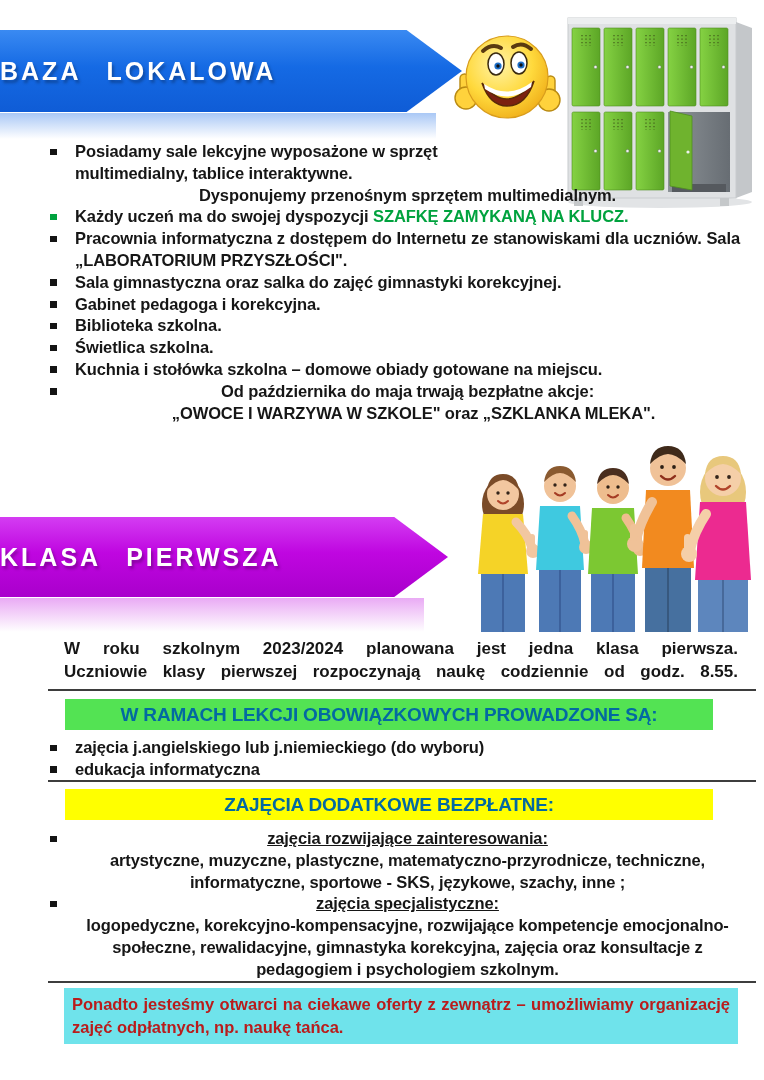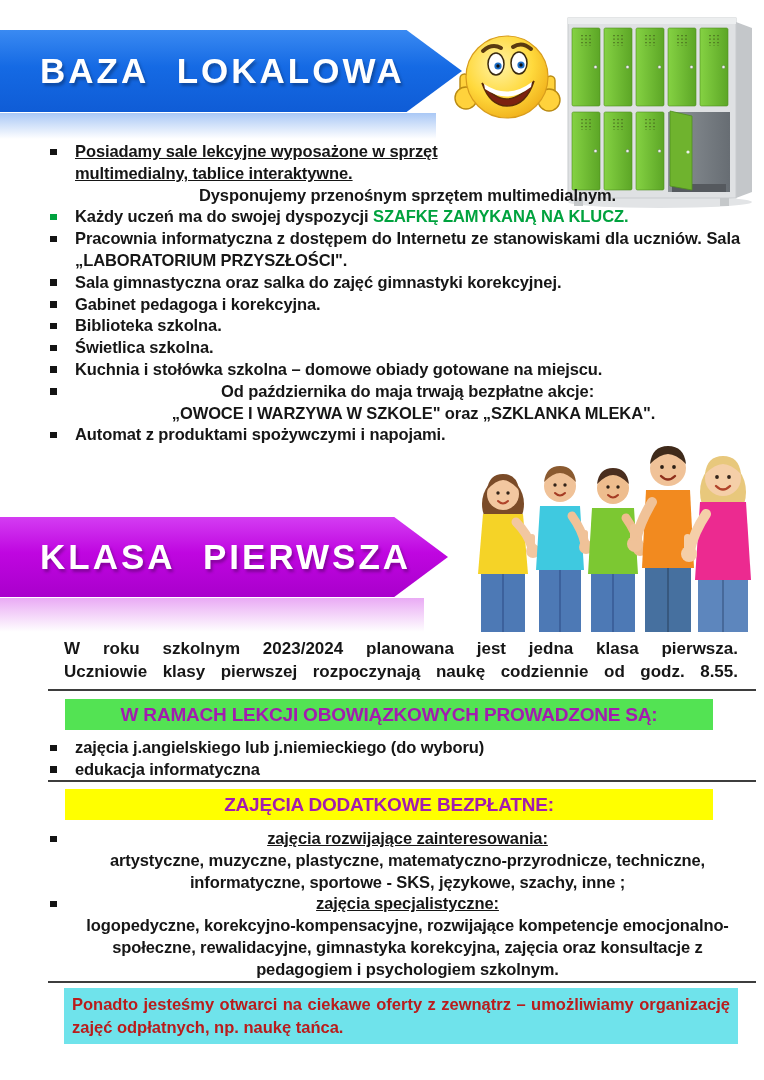--- a/index.html
+++ b/index.html
@@ -2,22 +2,22 @@
 <html lang="pl"><head>
 <meta charset="utf-8">
 <style>
   html,body{margin:0;padding:0;background:#fff;}
   .page{position:relative;width:764px;height:1080px;background:#fff;overflow:hidden;
         font-family:"Liberation Sans","DejaVu Sans",sans-serif;color:#161616;}
 
   
   .banner{position:absolute;display:flex;align-items:center;
           clip-path:polygon(0 0,88% 0,100% 50%,88% 100%,0 100%);}
-  .banner .banner-label{color:#fff;font-weight:bold;font-size:35px;letter-spacing:3px;
-          word-spacing:16px;padding-left:40px;text-shadow:2px 3px 3px rgba(0,0,0,.28);
+  .banner .banner-label{color:#fff;font-weight:bold;font-size:25px;letter-spacing:3px;
+          word-spacing:16px;text-shadow:2px 3px 3px rgba(0,0,0,.28);
           font-family:"Liberation Sans",sans-serif;}
   .banner-blue{left:0;top:30px;width:462px;height:82px;
           background:linear-gradient(180deg,#3a8af2 0%,var(--banner-blue,#156ae4) 45%,#0f5cd6 100%);}
   .banner-blue-reflection{position:absolute;left:0;top:113px;width:436px;height:26px;
           background:linear-gradient(180deg,rgba(30,110,230,.38),rgba(30,110,230,0));}
   .banner-magenta{left:0;top:517px;width:448px;height:80px;
           background:linear-gradient(180deg,#d43df2 0%,var(--banner-magenta,#bf06e0) 45%,#a900cc 100%);}
   .banner-magenta-reflection{position:absolute;left:0;top:598px;width:424px;height:34px;
           background:linear-gradient(180deg,rgba(191,6,224,.34),rgba(191,6,224,0));}
 
@@ -27,38 +27,38 @@
   
   ul.doclist{list-style:none;margin:0;padding:0;position:absolute;}
   ul.doclist li{position:relative;padding-left:35px;font-size:16.5px;font-weight:bold;
                 line-height:21.8px;letter-spacing:-.1px;}
   .bullet{position:absolute;left:10px;top:7.5px;width:6.5px;height:6.5px;background:#141414;}
   .bullet.green{background:var(--highlight-green-text,#00a23e);}
   .justify{text-align:justify;}
   .line{display:block;text-align:center;}
   .indent{padding-left:12px;}
   .green-text{color:var(--highlight-green-text,#00a23e);}
-  .narrow{display:block;width:418px;text-decoration:underline;}
+  .narrow{display:block;width:418px;}
 
   .facilities{left:40px;top:141px;width:700px;}
   .sec-list{width:700px;}
   .sec1{left:40px;top:737px;}
   .sec1 li{line-height:22.5px;}
   .sec2{left:40px;top:828px;}
   .sec2 li.item-b{margin-top:0;}
   .lead{text-decoration:underline;}
 
   
   .intro{position:absolute;left:64px;top:637px;width:674px;font-size:17px;font-weight:bold;
          line-height:23px;}
   .intro .jline{text-align:justify;text-align-last:justify;}
   .divider{position:absolute;left:48px;width:708px;height:2px;background:#3d3d3d;}
   .rule1{top:689px;} .rule2{top:780px;} .rule3{top:981px;}
   .band{position:absolute;left:65px;width:648px;height:31px;display:flex;align-items:center;
-        justify-content:center;color:#a21caf;font-weight:bold;font-size:19px;letter-spacing:-.2px;}
+        justify-content:center;color:#0369a1;font-weight:bold;font-size:19px;letter-spacing:-.2px;}
   .band-green{top:699px;background:var(--heading-green-bg,#53e353);}
   .band-yellow{top:789px;background:var(--heading-yellow-bg,#ffff00);}
   .footer-note{position:absolute;left:64px;top:988px;width:658px;padding:5px 8px;
         background:var(--note-cyan-bg,#6fe3eb);font-size:16.5px;font-weight:bold;
         line-height:23px;text-align:justify;color:#b91c1c;}
 </style>
 </head>
 <body>
 
 <div class="page" style="--banner-blue: #156ae4; --banner-magenta: #bf06e0; --highlight-green-text: #00a23e; --heading-green-bg: #53e353; --heading-yellow-bg: #ffff00; --note-cyan-bg: #6fe3eb;">
@@ -176,24 +176,20 @@
     </li>
     <li>
       <span class="bullet"></span>
       <span>Kuchnia i stołówka szkolna – domowe obiady gotowane na miejscu.</span>
     </li>
     <li>
       <span class="bullet"></span>
       <span class="line">Od października do maja trwają bezpłatne akcje:</span>
       <span class="line indent">„OWOCE I WARZYWA W SZKOLE" oraz „SZKLANKA MLEKA".</span>
     </li>
-    <li>
-      <span class="bullet"></span>
-      <span>Automat z produktami spożywczymi  i napojami.</span>
-    </li>
   </ul>
 
   <div class="banner banner-magenta">
     <span class="banner-label">KLASA PIERWSZA</span>
   </div>
   <div class="banner-magenta-reflection"></div>
 
   <svg class="img-abs" style="left:458px;top:418px" width="306" height="214" viewBox="0 0 306 214">
 
     <g>

